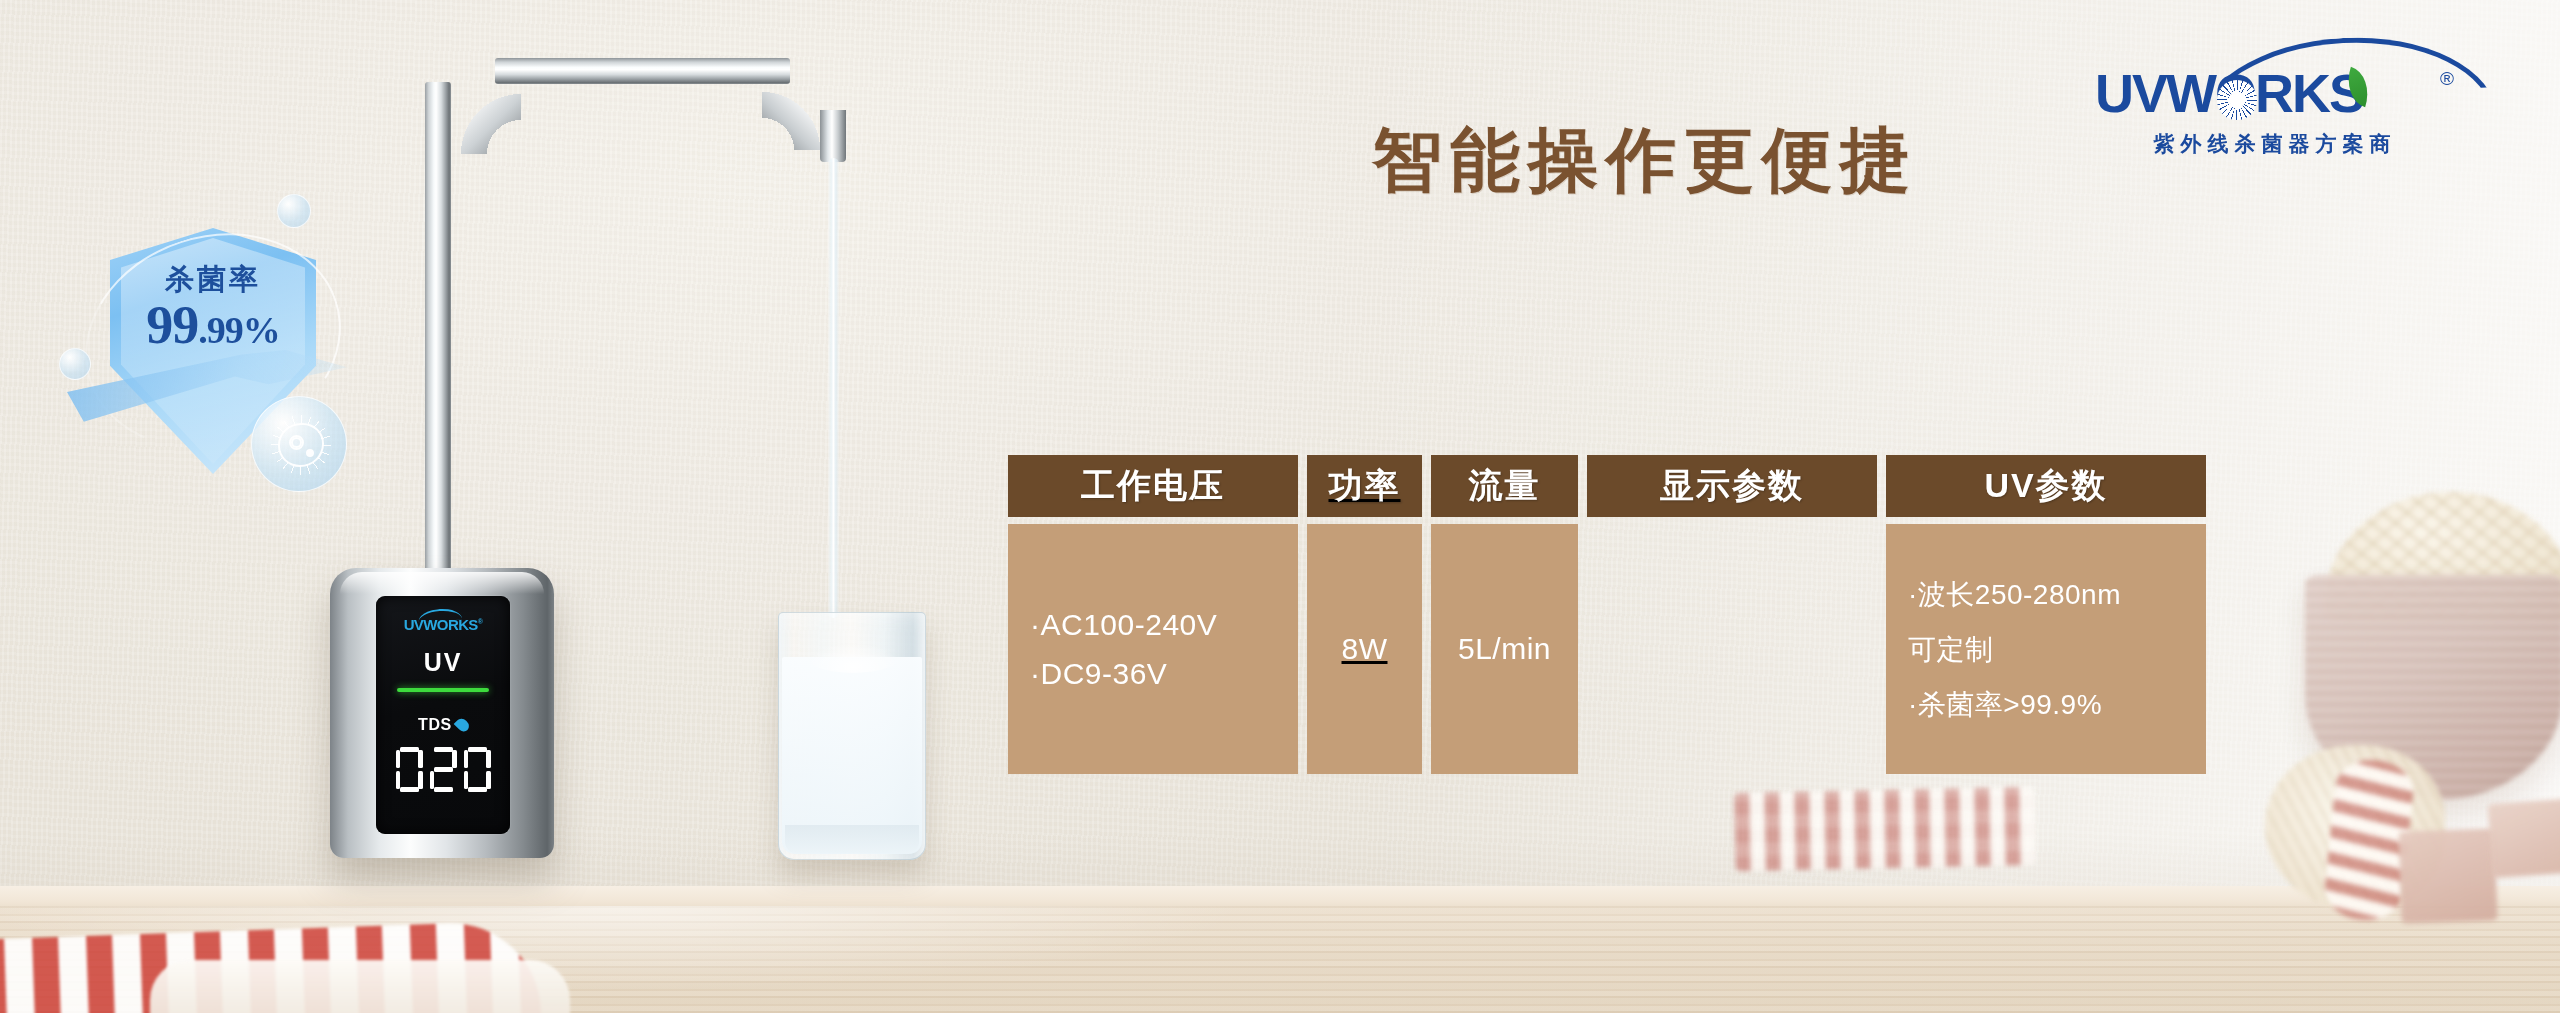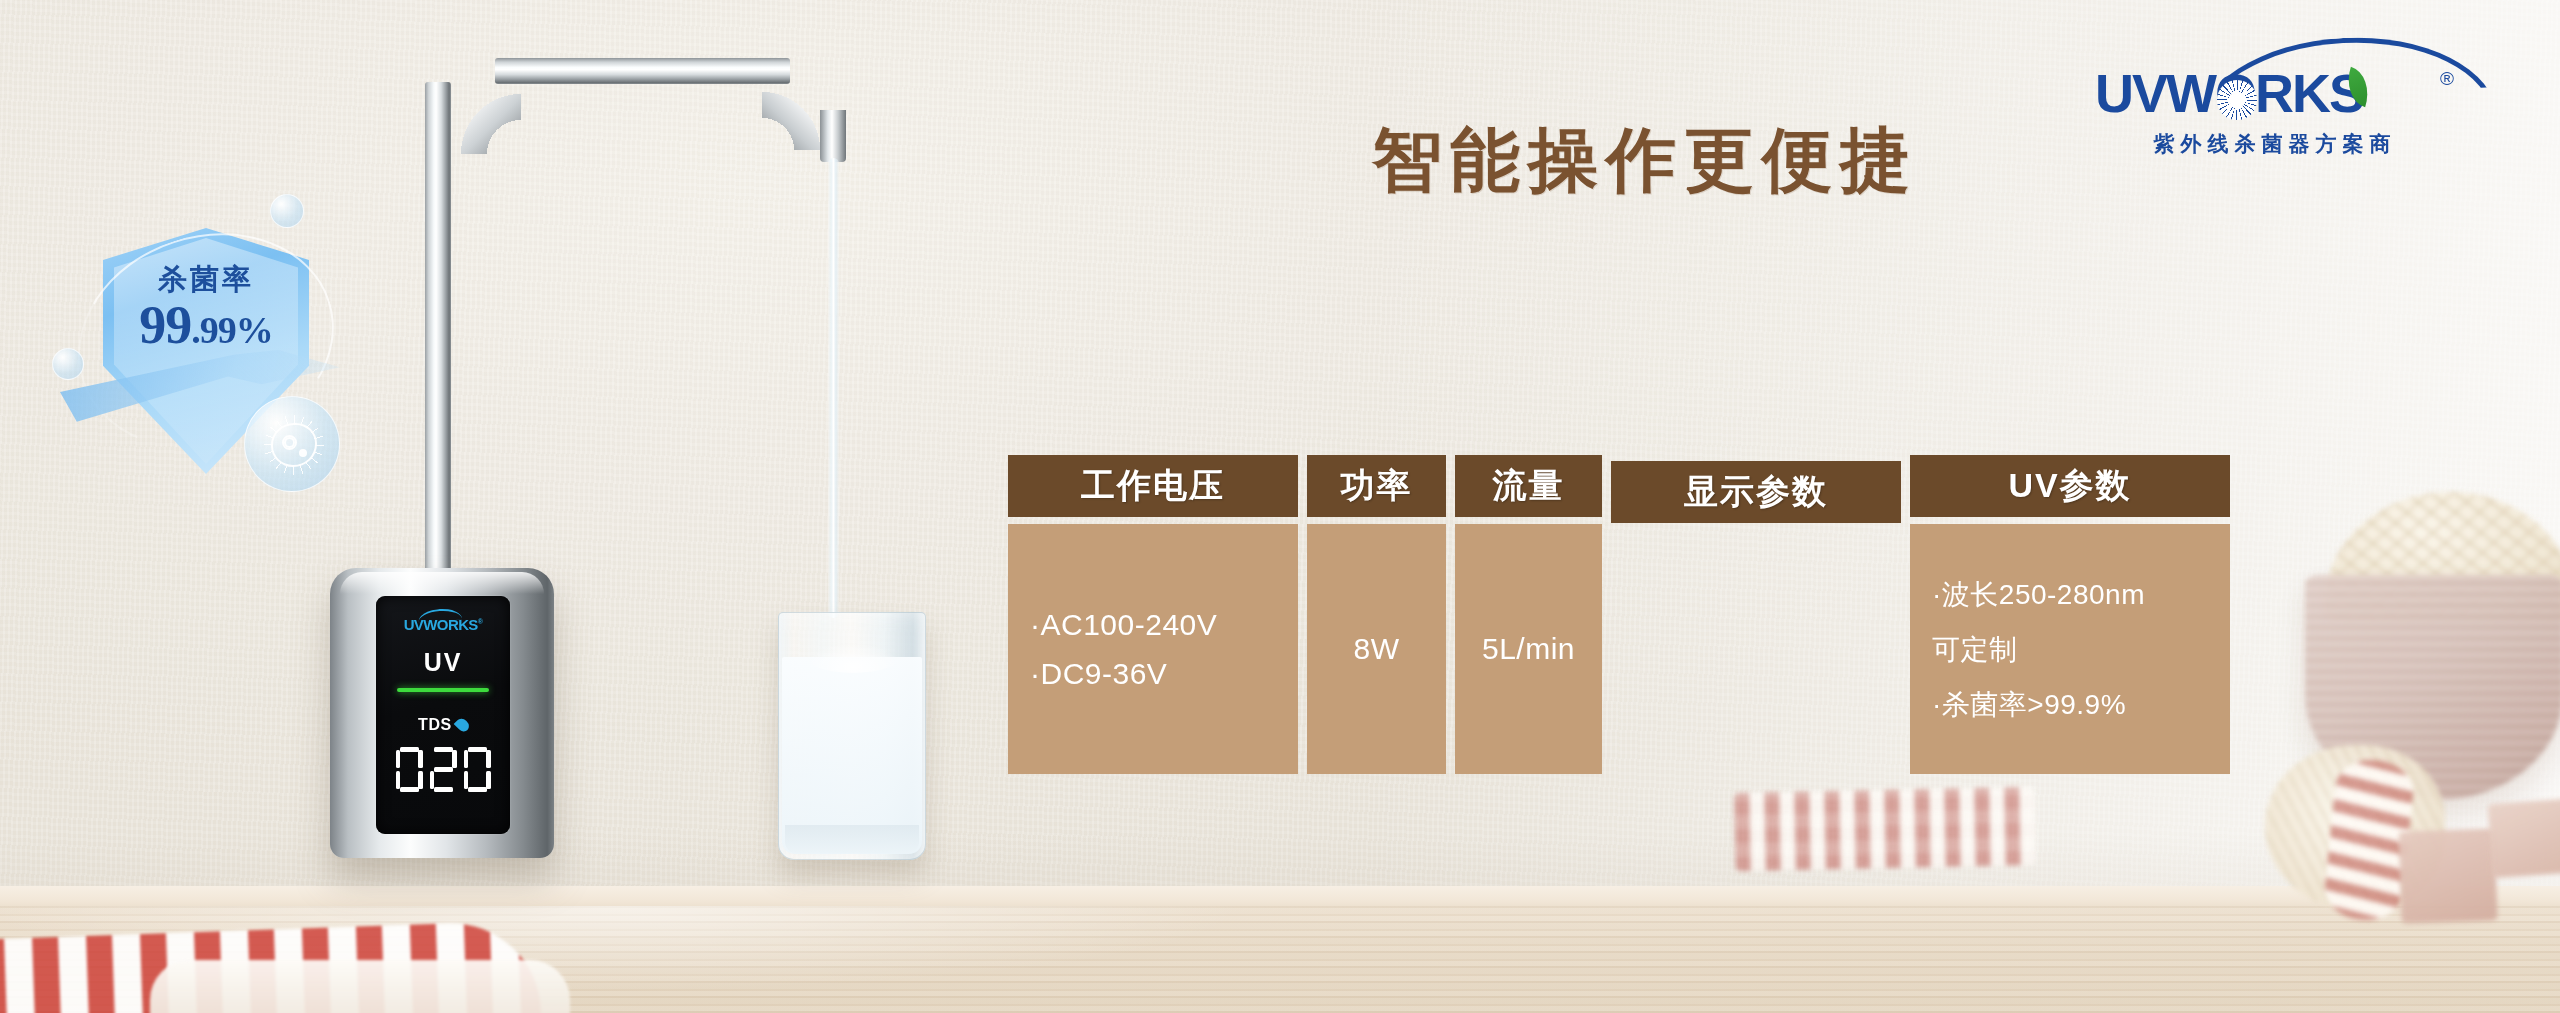--- a/index.html
+++ b/index.html
@@ -251,21 +251,21 @@
     background:radial-gradient(ellipse at 50% 80%, rgba(255,255,255,.95), rgba(255,255,255,0) 72%);
     border-radius:50%;
   }
   .glass-base {
     position:absolute; left:6px; right:6px; bottom:6px; height:28px;
     background:linear-gradient(to bottom, rgba(214,226,233,.55), rgba(236,244,248,.85));
     border-radius:0 0 11px 11px;
   }
 
   
-  .badge-wrap { position:absolute; left:48px; top:178px; width:336px; height:344px; }
+  .badge-wrap { position:absolute; left:55px; top:178px; width:336px; height:344px; }
   .shield {
     position:absolute; left:55px; top:50px; width:206px; height:246px;
     background:linear-gradient(160deg, #9fd2f7 0%, #7cc0f2 28%, #aad9f8 60%, #cfe9fb 100%);
     clip-path:polygon(50% 0%, 100% 13%, 100% 56%, 50% 100%, 0% 56%, 0% 13%);
     box-shadow:0 10px 26px rgba(90,150,200,.30);
   }
   .shield-inner {
     position:absolute; left:66px; top:60px; width:184px; height:226px;
     clip-path:polygon(50% 0%, 100% 13%, 100% 56%, 50% 100%, 0% 56%, 0% 13%);
     border:0; background:linear-gradient(170deg, rgba(255,255,255,.42), rgba(255,255,255,.05));
@@ -420,22 +420,22 @@
     background:#c49e78; color:#ffffff;
     height:250px; display:flex; flex-direction:column;
     align-items:flex-start; justify-content:center;
     padding:0 22px; gap:12px;
     font-size:30px; letter-spacing:.5px; line-height:1.25;
     font-family:"Liberation Sans", sans-serif;
   }
   .spec-body.center { align-items:center; padding:0 10px;justify-content:center; }
   .spec-body .line { white-space:nowrap; }
 
-  .c0 { width:290px; } .c1 { width:139px; } .c2 { width:147px; }
-  .c3 { width:290px;margin-top:6px; } .c4 { width:320px; }
+  .c0 { width:290px; } .c1 { width:115px;text-decoration:underline; } .c2 { width:147px; }
+  .c3 { width:290px; } .c4 { width:320px; }
   .c3 .spec-body { gap:9px; font-size:28px; }
   .c4 .spec-body { gap:20px; font-size:28px; }
 </style>
 </head>
 <body>
 
 <div id="scene">
 
   <div class="wall">
     <div class="wall-tex"></div>

